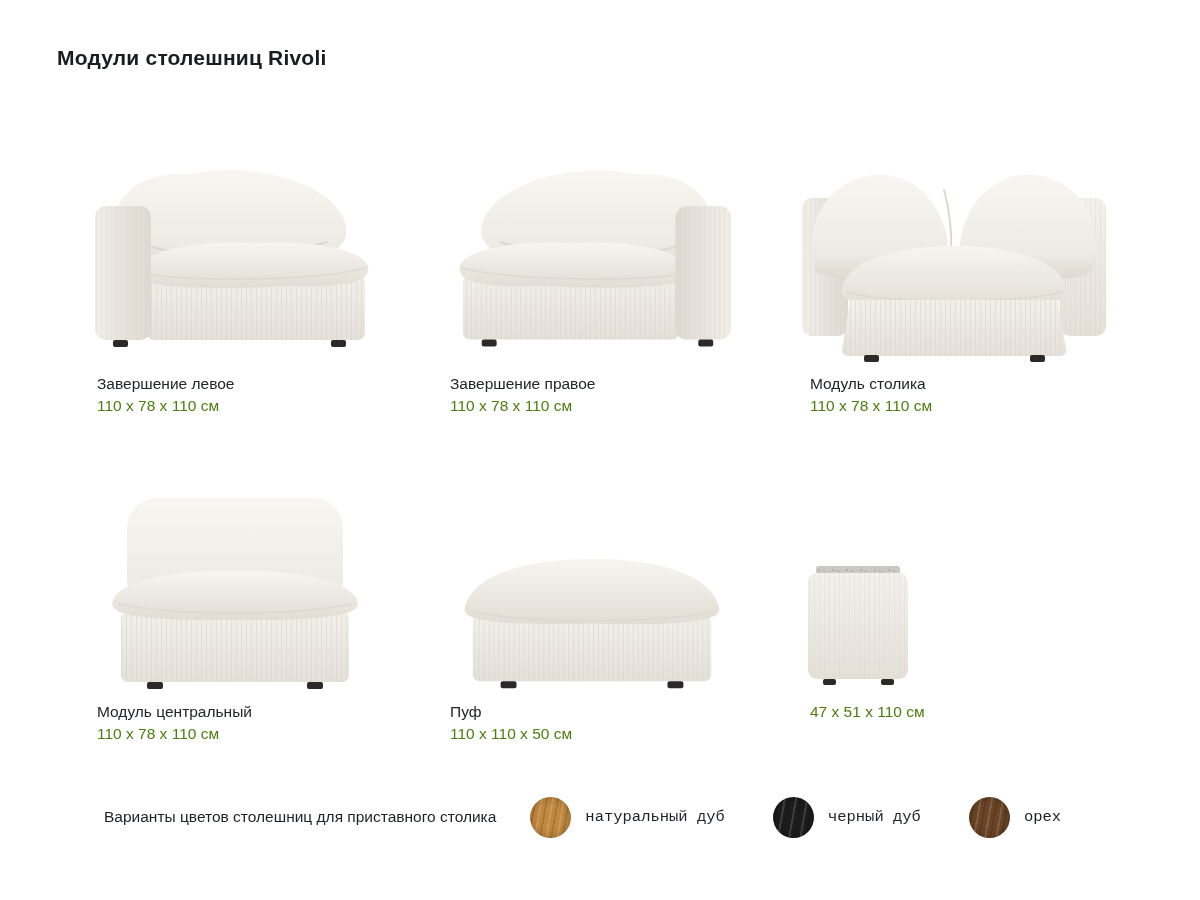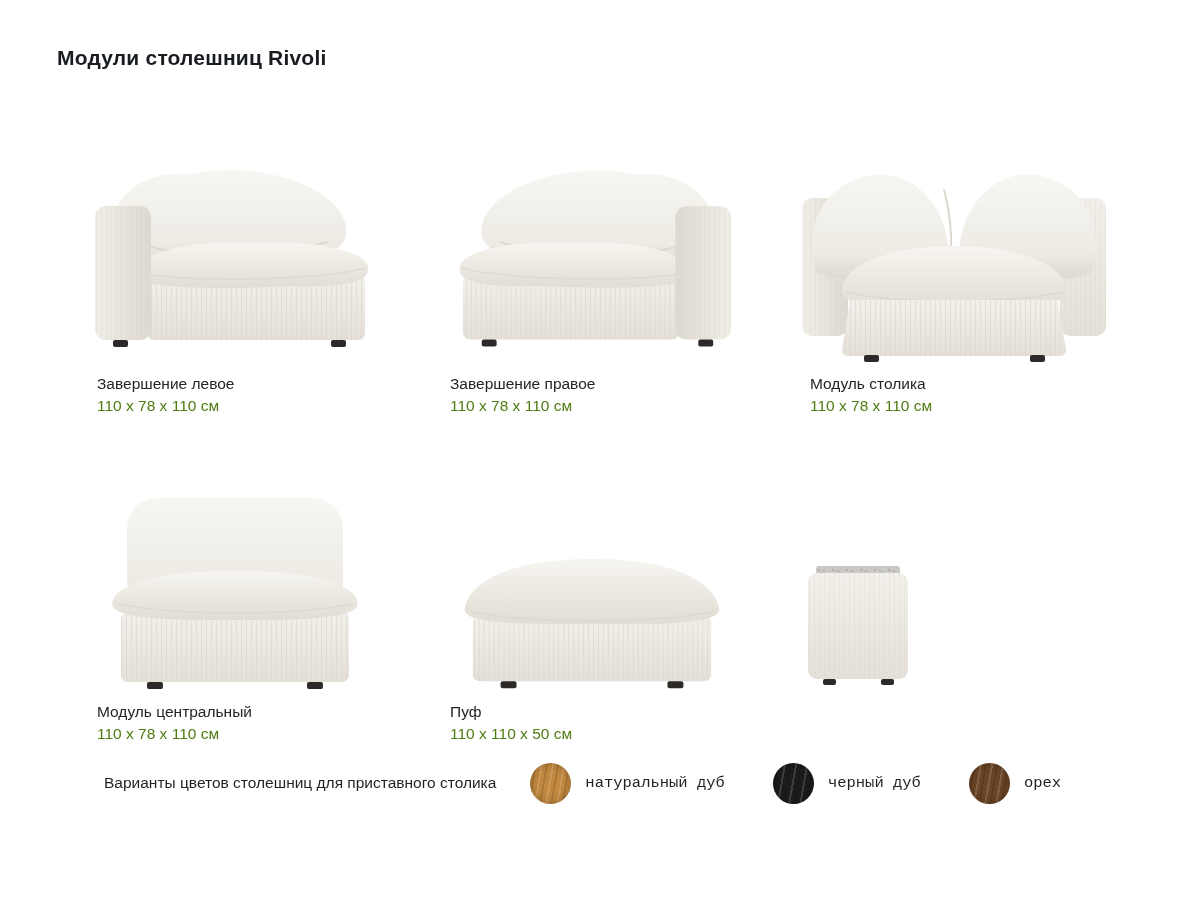--- a/index.html
+++ b/index.html
@@ -22,21 +22,21 @@
   .c1 { left:85px;  width:300px; }
   .c2 { left:443px; width:298px; }
   .c3 { left:793px; width:322px; }
   .r1 { top:150px; }
   .r2 { top:478px; }
   .c1 .caption { padding-left:12px; }
   .c2 .caption { padding-left:7px; }
   .c3 .caption { padding-left:17px; }
 
   .legend {
-    position:absolute; left:104px; top:760px; right:40px;
+    position:absolute; left:104px; top:794px; right:40px;
     display:flex; align-items:center; height:46px;
   }
   .legend-label { font-size:15.5px; font-weight:500; margin-right:34px; white-space:nowrap; }
   .legend-option { display:flex; align-items:center; }
   .legend-option + .legend-option { margin-left:48px; }
   .swatch {
     width:41px; height:41px; border-radius:50%; position:relative; overflow:hidden;
     box-shadow:inset 0 0 8px rgba(0,0,0,.25); flex:0 0 auto;
   }
   .swatch .grain {
@@ -186,20 +186,21 @@
   <div class="figure left-align">
     <svg width="320" height="212" viewBox="0 0 320 212">
       <rect x="23" y="88" width="84" height="16" rx="3" fill="url(#speck)"></rect>
       <rect x="15" y="95" width="100" height="106" rx="9" fill="url(#fab)"></rect>
       <rect x="15" y="95" width="100" height="106" rx="9" fill="url(#cord)" opacity=".55"></rect>
       <rect x="30" y="201" width="13" height="6" rx="2" fill="#2b2a28"></rect>
       <rect x="88" y="201" width="13" height="6" rx="2" fill="#2b2a28"></rect>
     </svg>
   </div>
   <div class="caption">
+    <div class="dims">47 x 51 x 110 см</div>
   </div>
 </div>
 
 <div class="legend">
   <div class="legend-label">Варианты цветов столешниц для приставного столика</div>
 
   <div class="legend-option">
     <div class="swatch" style="background-color: rgb(193, 136, 63);">
         <div class="grain"></div>
       </div>

